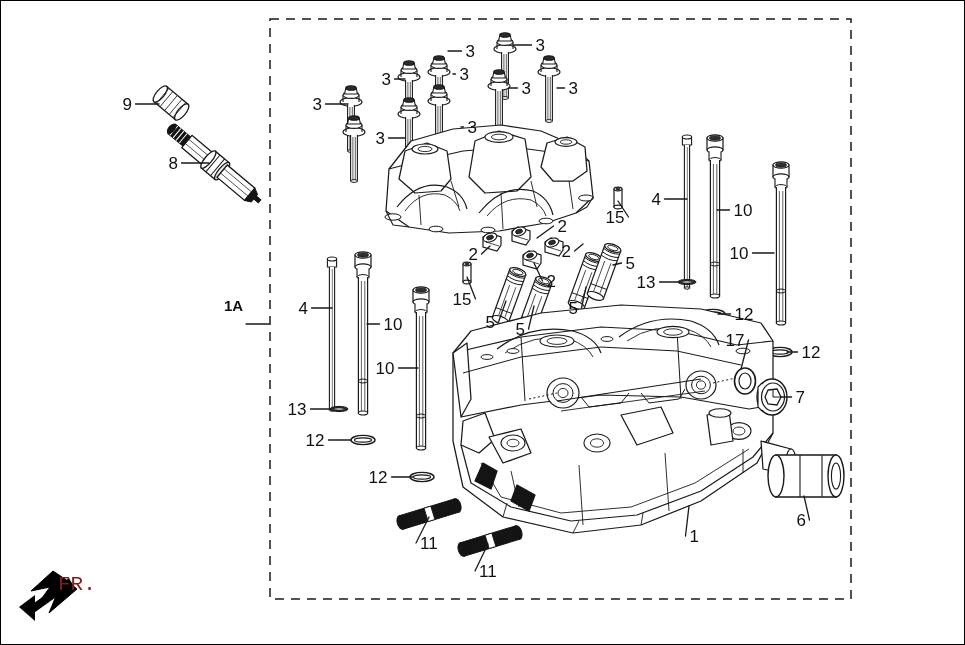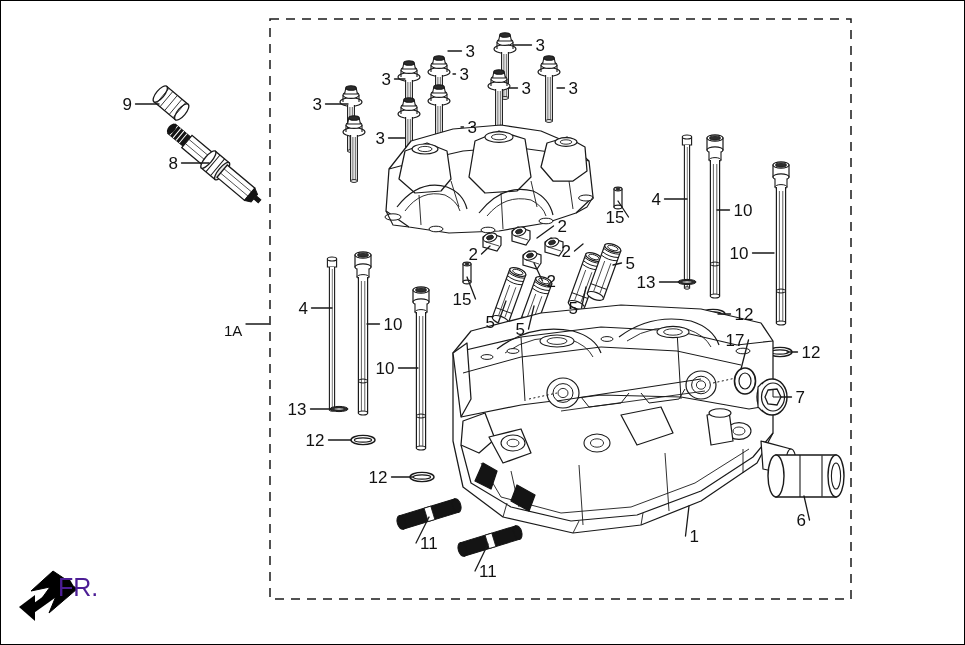--- a/index.html
+++ b/index.html
@@ -23,23 +23,23 @@
     font-family:"Liberation Sans", sans-serif;
     font-size:17px;
     color:#111111;
     white-space:nowrap;
     line-height:1;
     user-select:none;
   }
   .lbl.sm{font-size:15px;}
   .frlabel{
     position:absolute;
-    font-family:Liberation Sans, sans-serif;
-    font-size:25px;
-    color:#4c1d95;
+    font-family:Liberation Mono, monospace;
+    font-size:21px;
+    color:#7f1d1d;
     white-space:nowrap;
   }
 </style>
 </head>
 <body>
 
 <div id="page">
 
   <svg id="svg-root" viewBox="0 0 965 645">
     <defs>
@@ -394,21 +394,21 @@
       <div class="lbl" style="left: 467.5px; top: 244.5px;">2</div>
       <div class="lbl" style="left: 556.5px; top: 216.5px;">2</div>
       <div class="lbl" style="left: 545.5px; top: 271.5px;">2</div>
       <div class="lbl" style="left: 560.5px; top: 241.5px;">2</div>
       <div class="lbl" style="left: 451.5px; top: 289.5px;">15</div>
       <div class="lbl" style="left: 604.5px; top: 207.5px;">15</div>
       <div class="lbl" style="left: 484.5px; top: 312.5px;">5</div>
       <div class="lbl" style="left: 514.5px; top: 319.5px;">5</div>
       <div class="lbl" style="left: 567.5px; top: 298.5px;">5</div>
       <div class="lbl" style="left: 624.5px; top: 253.5px;">5</div>
-      <div class="lbl sm" style="left: 223px; top: 322px;">1A</div>
+      <div class="lbl sm" style="left: 223px; top: 297px; font-weight: bold;">1A</div>
       <div class="lbl" style="left: 297.5px; top: 298.5px;">4</div>
       <div class="lbl" style="left: 382.5px; top: 314.5px;">10</div>
       <div class="lbl" style="left: 374.5px; top: 358.5px;">10</div>
       <div class="lbl" style="left: 286.5px; top: 399.5px;">13</div>
       <div class="lbl" style="left: 304.5px; top: 430.5px;">12</div>
       <div class="lbl" style="left: 367.5px; top: 467.5px;">12</div>
       <div class="lbl" style="left: 650.5px; top: 189.5px;">4</div>
       <div class="lbl" style="left: 732.5px; top: 200.5px;">10</div>
       <div class="lbl" style="left: 728.5px; top: 243.5px;">10</div>
       <div class="lbl" style="left: 635.5px; top: 272.5px;">13</div>

